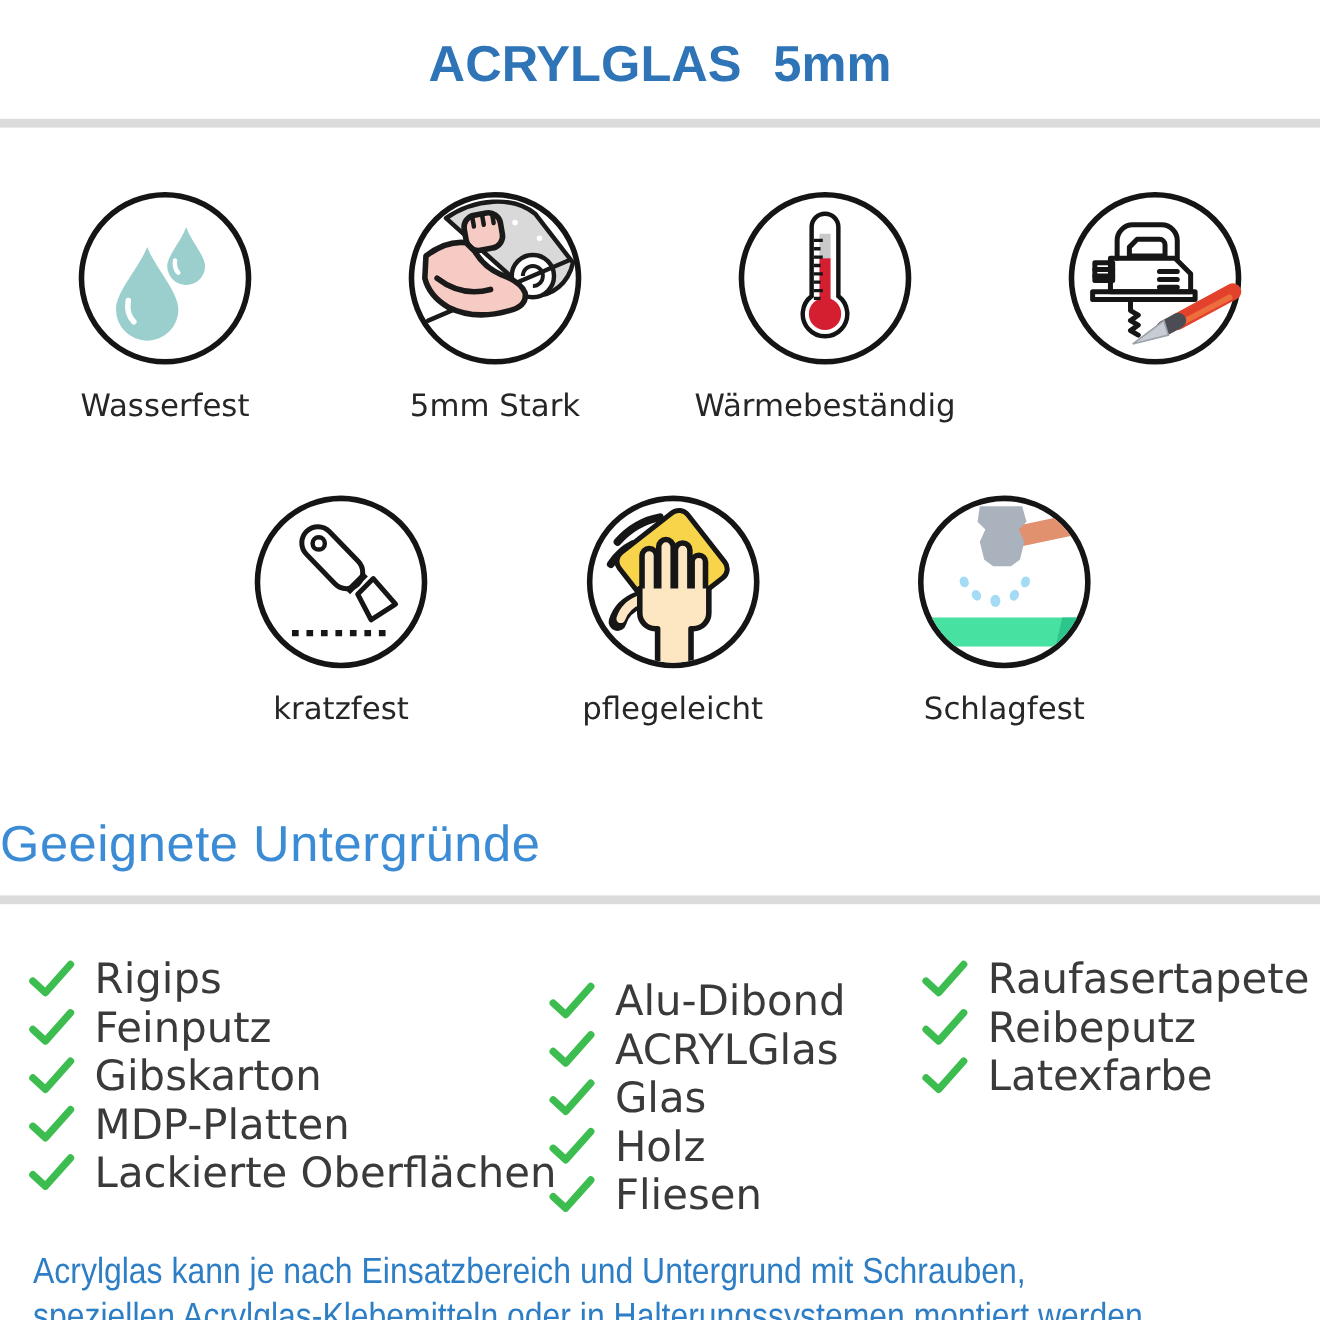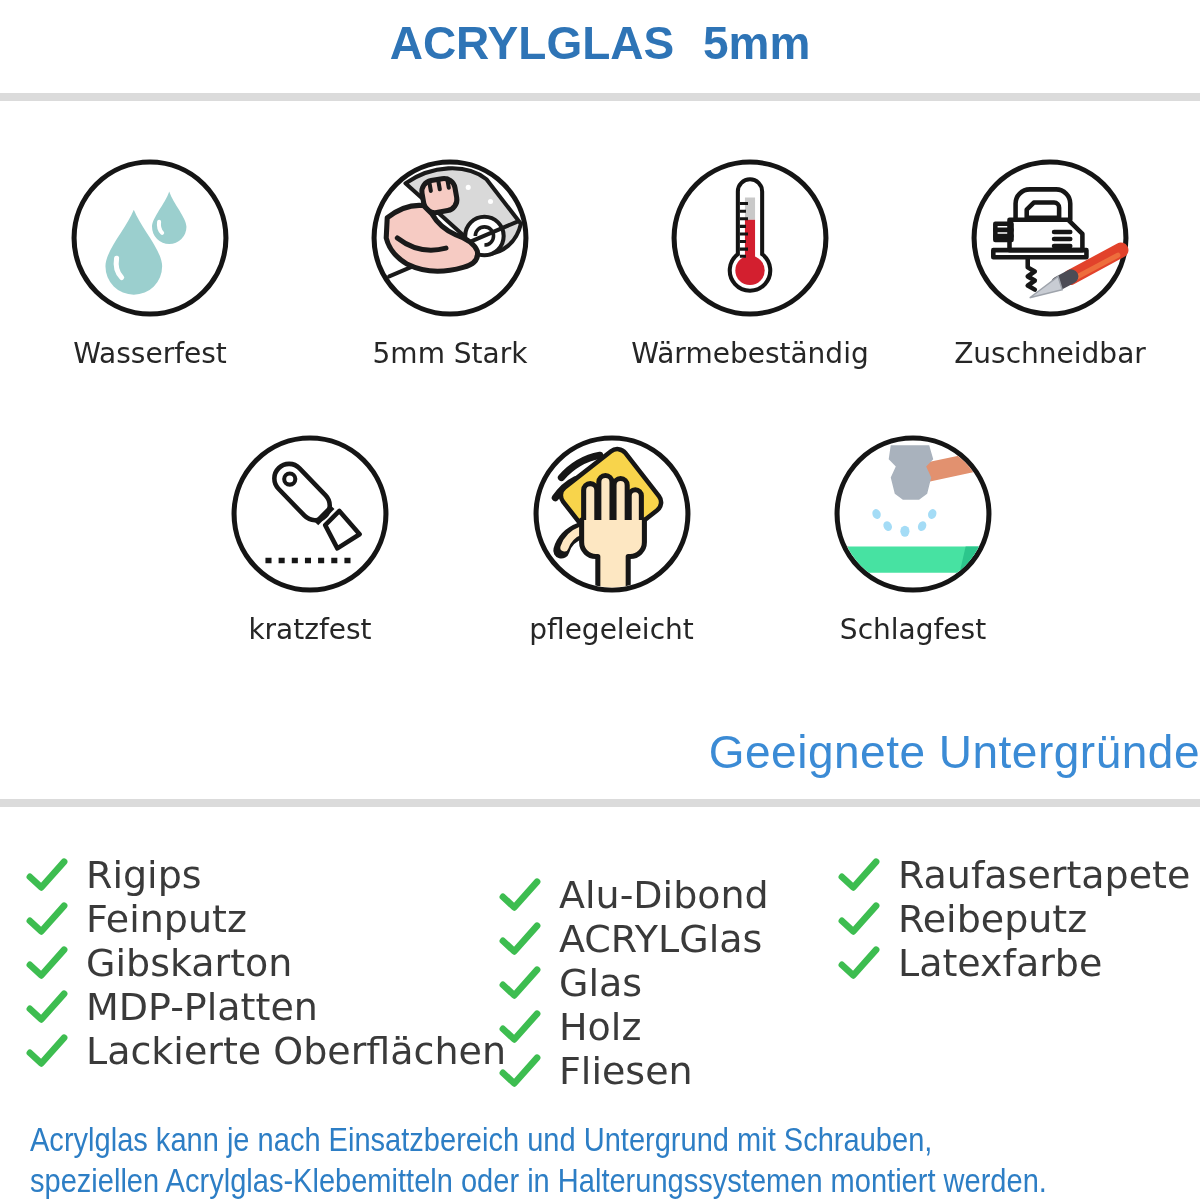--- a/index.html
+++ b/index.html
@@ -1,41 +1,41 @@
 <!DOCTYPE html>
 <html style="--title_blue: #2E74B6; --subtitle_blue: #3B8BD5; --footer_blue: #2D7EC5; --divider_gray: #DBDBDB; --check_green: #3DBD50; --text_dark: #3A3A3A; --label_dark: #262626; --drop_teal: #9BCFCE; --thermo_red: #D31F2F; --cloth_yellow: #F8D44B; --skin_tone: #FDE7C2; --arm_pink: #F6CBC3; --hammer_gray: #A9B2BD; --handle_salmon: #E2916F; --floor_green: #47E2A2; --knife_red: #E2422B;"><head>
 <meta charset="utf-8">
 <style>
   html,body{margin:0;padding:0;}
   body{
     width:1200px;height:1200px;background:#ffffff;overflow:hidden;
     font-family:"Liberation Sans","DejaVu Sans",sans-serif;
   }
   .title{
-    margin:0;padding-top:16px;text-align:center;
+    margin:0;padding-top:31px;text-align:center;
     font-size:46px;line-height:54px;font-weight:600;
     color:var(--title_blue);word-spacing:16px;
   }
   .divider{height:8px;background:var(--divider_gray);}
   .d1{margin-top:23px;}
   .d2{margin-top:20px;}
   .row{display:flex;}
   .row1{margin-top:56px;}
   .row1 .feature{flex:1;}
   .row2{margin-top:62px;padding:0 162px 0 185px;justify-content:space-between;}
   .row2 .feature{width:250px;}
   .feature{display:flex;flex-direction:column;align-items:center;}
   .icon-wrap{width:162px;height:162px;}
   .icon-wrap svg{width:162px;height:162px;display:block;}
   .feature-label{
     margin-top:18px;font-size:28px;line-height:34px;color:var(--label_dark);
     font-family:"DejaVu Sans","Liberation Sans",sans-serif;text-align:center;white-space:nowrap;
   }
   .subtitle{
-    margin:78px 0 0;text-align:right;font-size:46px;line-height:54px;
+    margin:78px 0 0;text-align:left;font-size:46px;line-height:54px;
     font-weight:500;color:var(--subtitle_blue);letter-spacing:.5px;
   }
   .substrates{display:flex;margin-top:46px;padding-left:25px;}
   .sub-col{display:flex;flex-direction:column;}
   .col1{width:473px;}
   .col2{width:339px;margin-top:20px;}
   .col3{flex:1;}
   .sub-item{display:flex;align-items:center;height:44px;gap:17px;}
   .sub-item svg{flex:0 0 auto;display:block;}
   .check path{stroke:var(--check_green);}
@@ -121,21 +121,20 @@
           <path d="M58,99 v10 l7,4 -7,5 7,4 -7,5 7,4"></path>
         </g>
         <g stroke-linecap="round">
           <path d="M150,92 L100,119" stroke="#E2422B" stroke-width="15" fill="none"></path>
           <path d="M147,97 L102,121" stroke="#EE6D3C" stroke-width="5" fill="none"></path>
           <path d="M101,118 L88,125" stroke="#4C4C55" stroke-width="14" fill="none"></path>
           <path d="M88,118 L92,131 L60,139 Z" fill="#C8CCD3" stroke="#9EA3AB" stroke-width="1.5"></path>
         </g>
       </svg>
     </div>
-    <div class="feature-label">Zuschneidbar</div>
   </div>
 </div>
 
 <div class="row row2">
 
   <div class="feature">
     <div class="icon-wrap">
       <svg viewBox="0 0 160 160">
         <circle cx="80" cy="80" r="75" fill="#fff" stroke="#151515" stroke-width="5"></circle>
         <g transform="rotate(46 60 45)">

